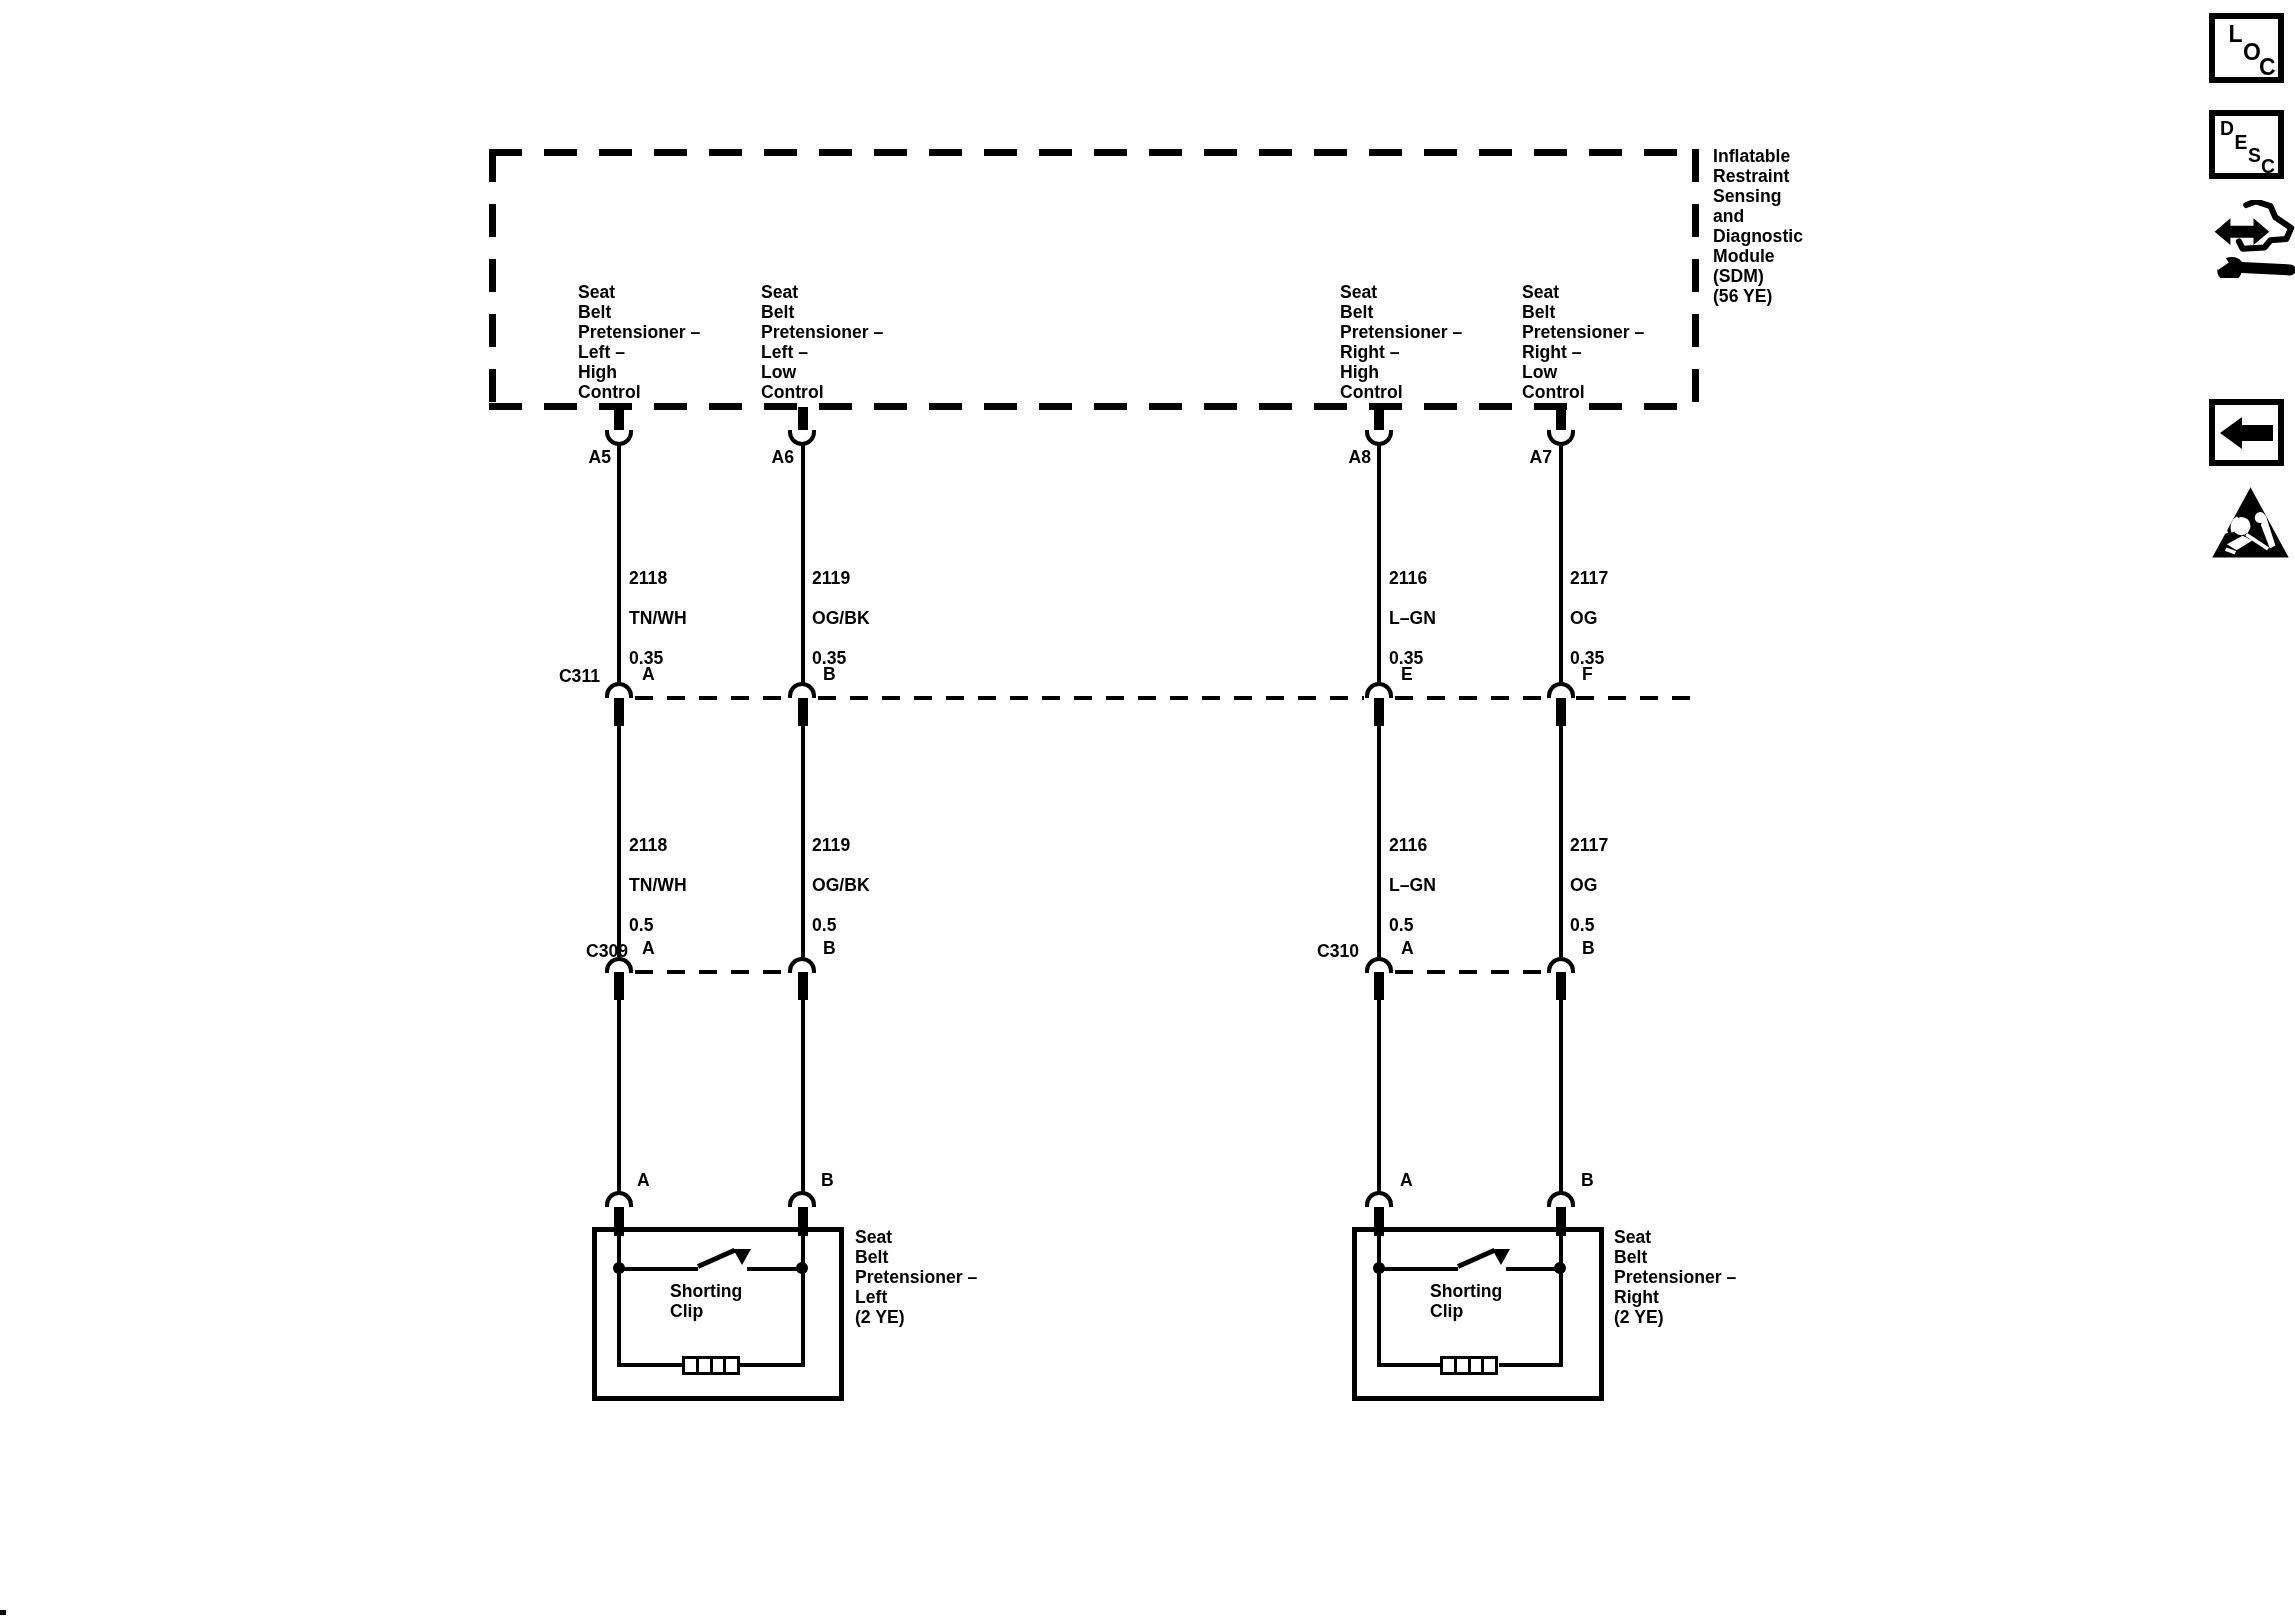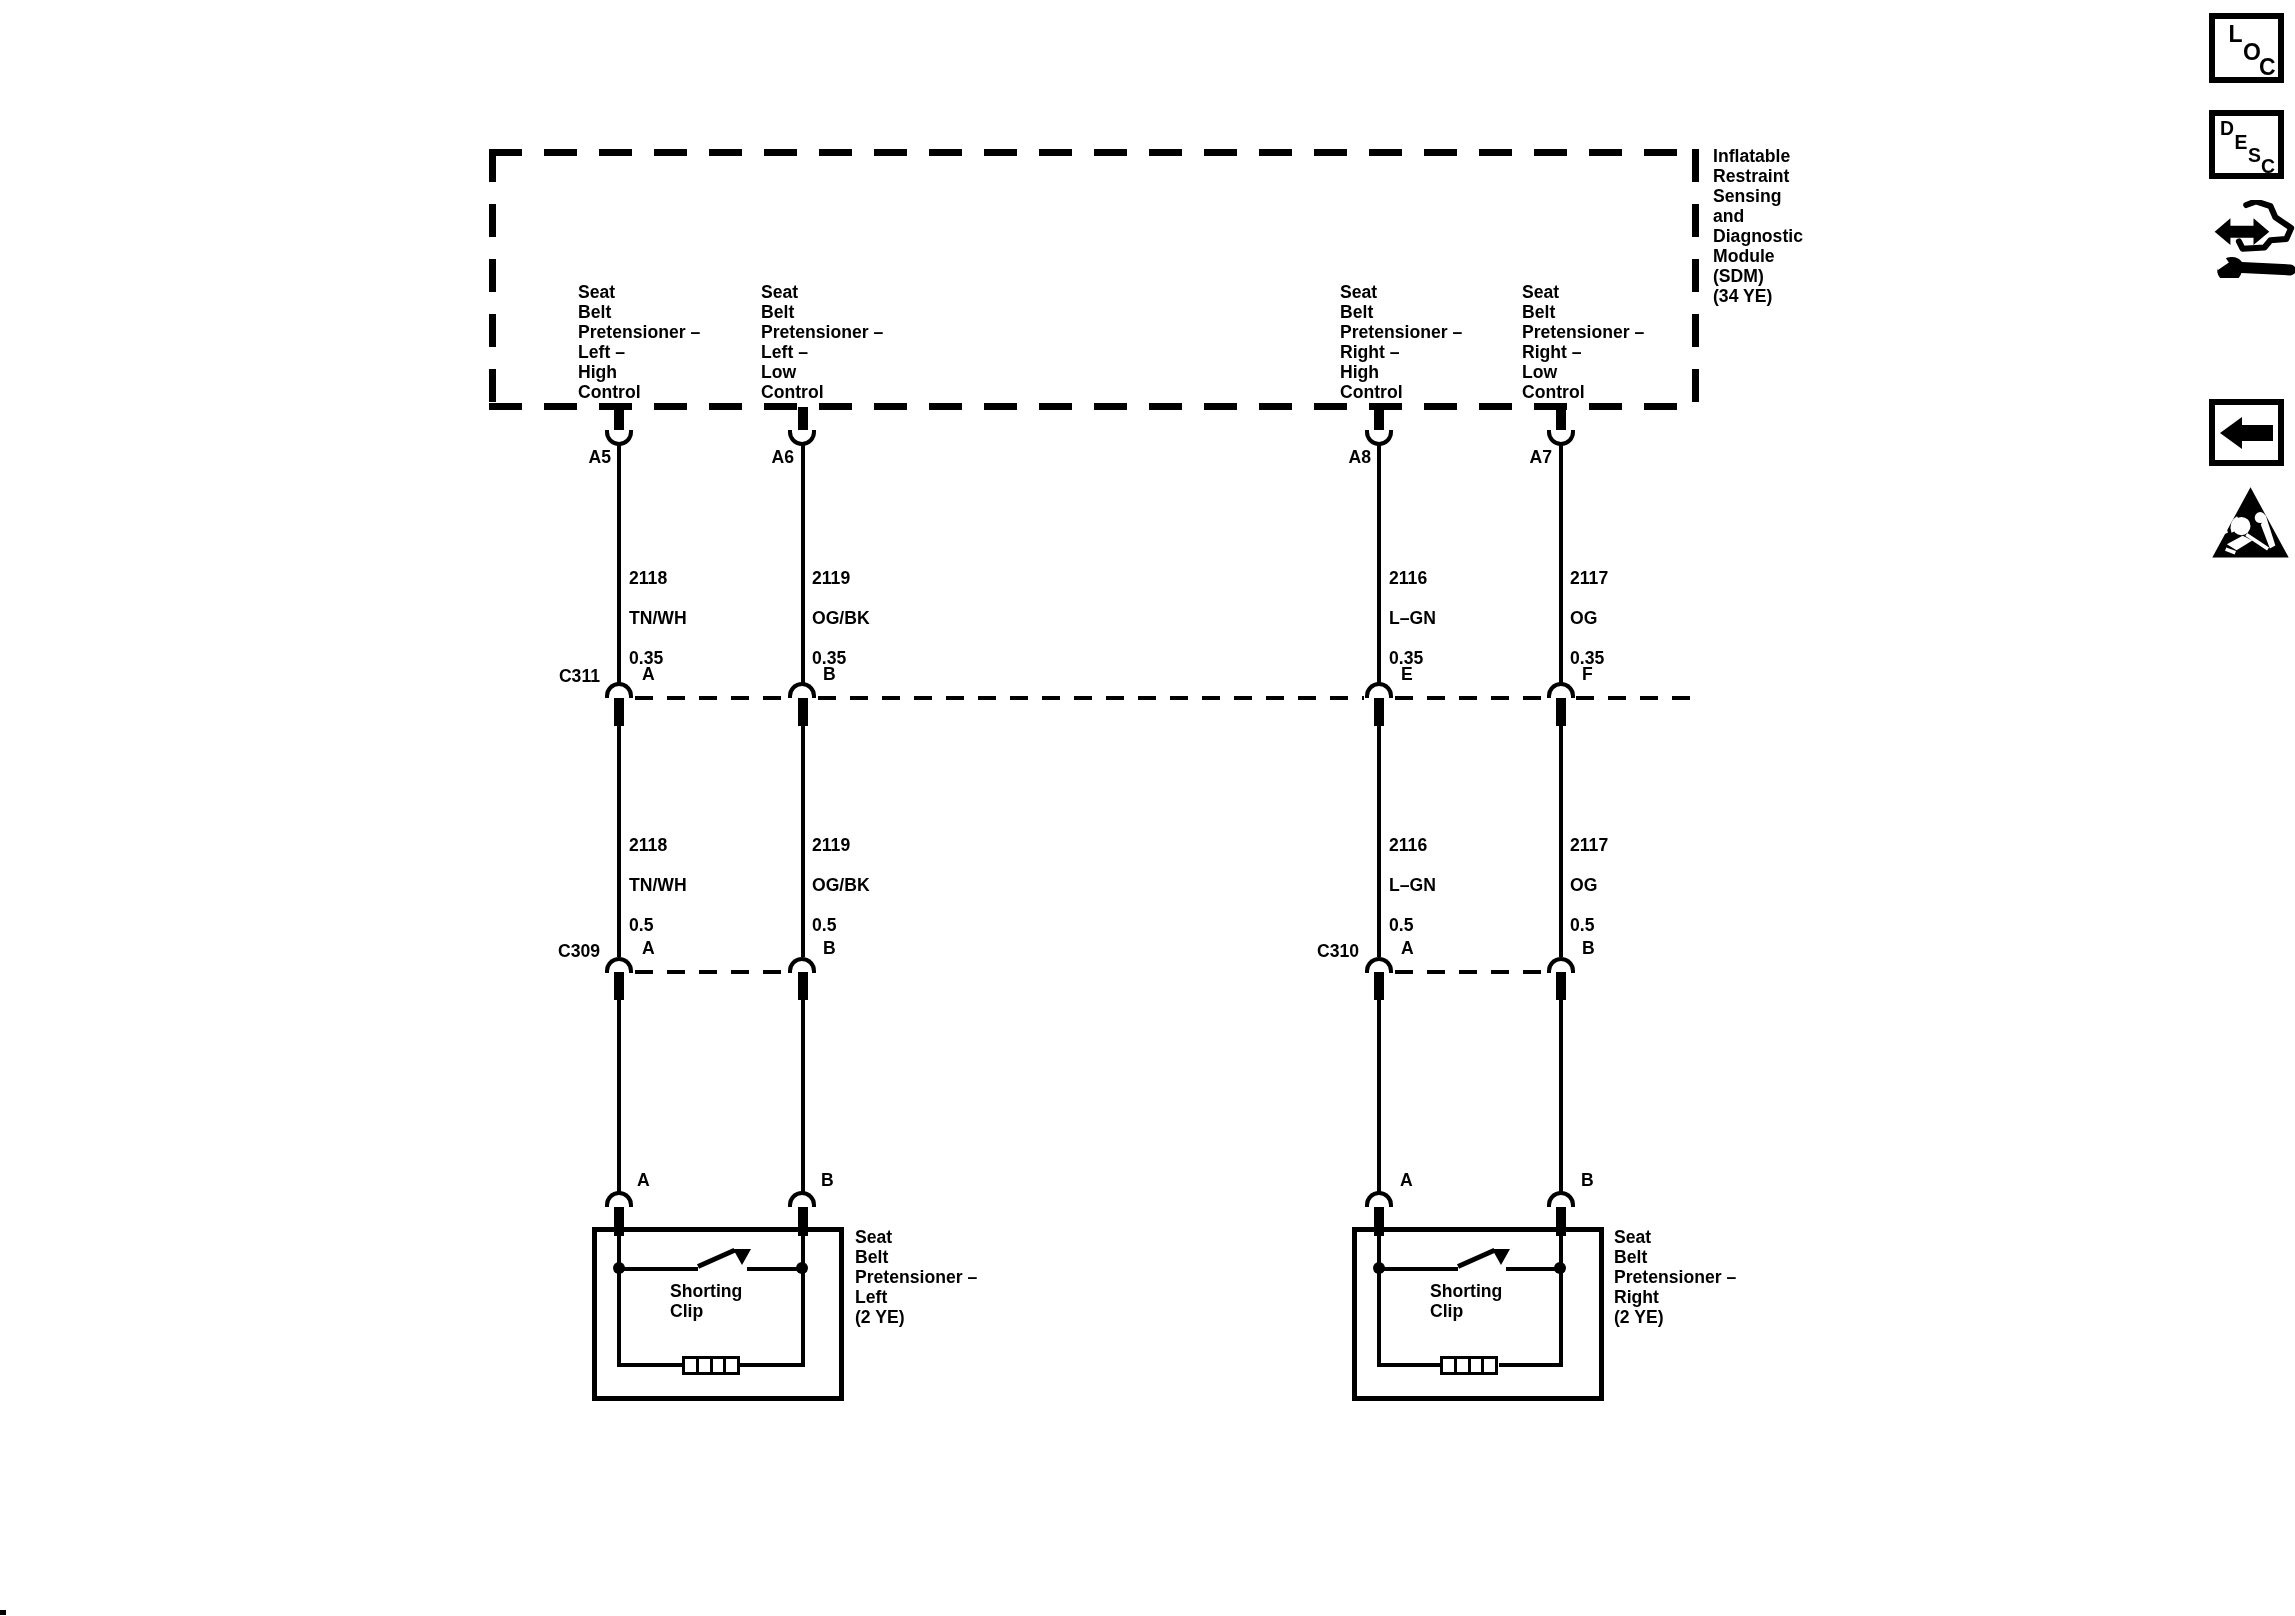--- a/index.html
+++ b/index.html
@@ -41,21 +41,21 @@
   <div class="dash-v" style="left:489px;top:149px;height:261px;"></div>
   <div class="dash-v" style="left:1692px;top:149px;height:261px;"></div>
 
   <div class="lbl" style="left:1713px;top:146px;">Inflatable
 Restraint
 Sensing
 and
 Diagnostic
 Module
 (SDM)
-(34 YE)</div>
+(56 YE)</div>
 
   <div class="lbl" style="left:578px;top:282px;">Seat
 Belt
 Pretensioner –
 Left –
 High
 Control</div>
   <div class="lbl" style="left:761px;top:282px;">Seat
 Belt
 Pretensioner –
@@ -152,21 +152,21 @@
     <span class="blk">2116</span>
     <span class="blk">L–GN</span>
     <span class="blk">0.5</span>
   </div>
   <div class="lbl" style="left:1570px;top:815px;">
     <span class="blk">2117</span>
     <span class="blk">OG</span>
     <span class="blk">0.5</span>
   </div>
 
-  <div class="lbl lbl-r" style="left:522px;top:941px;width:78px;">C309</div>
+  <div class="lbl lbl-r" style="left:550px;top:941px;width:78px;">C309</div>
   <div class="lbl lbl-r" style="left:1281px;top:941px;width:78px;">C310</div>
   <div class="dash-c" style="left:635px;top:970px;width:153px;"></div>
   <div class="dash-c" style="left:1395px;top:970px;width:151px;"></div>
   <div class="dome" style="left:605px;top:957px;"></div>
   <div class="dome" style="left:788px;top:957px;"></div>
   <div class="dome" style="left:1365px;top:957px;"></div>
   <div class="dome" style="left:1547px;top:957px;"></div>
   <div class="stub" style="left:614px;top:972px;height:28px;"></div>
   <div class="stub" style="left:798px;top:972px;height:28px;"></div>
   <div class="stub" style="left:1374px;top:972px;height:28px;"></div>

